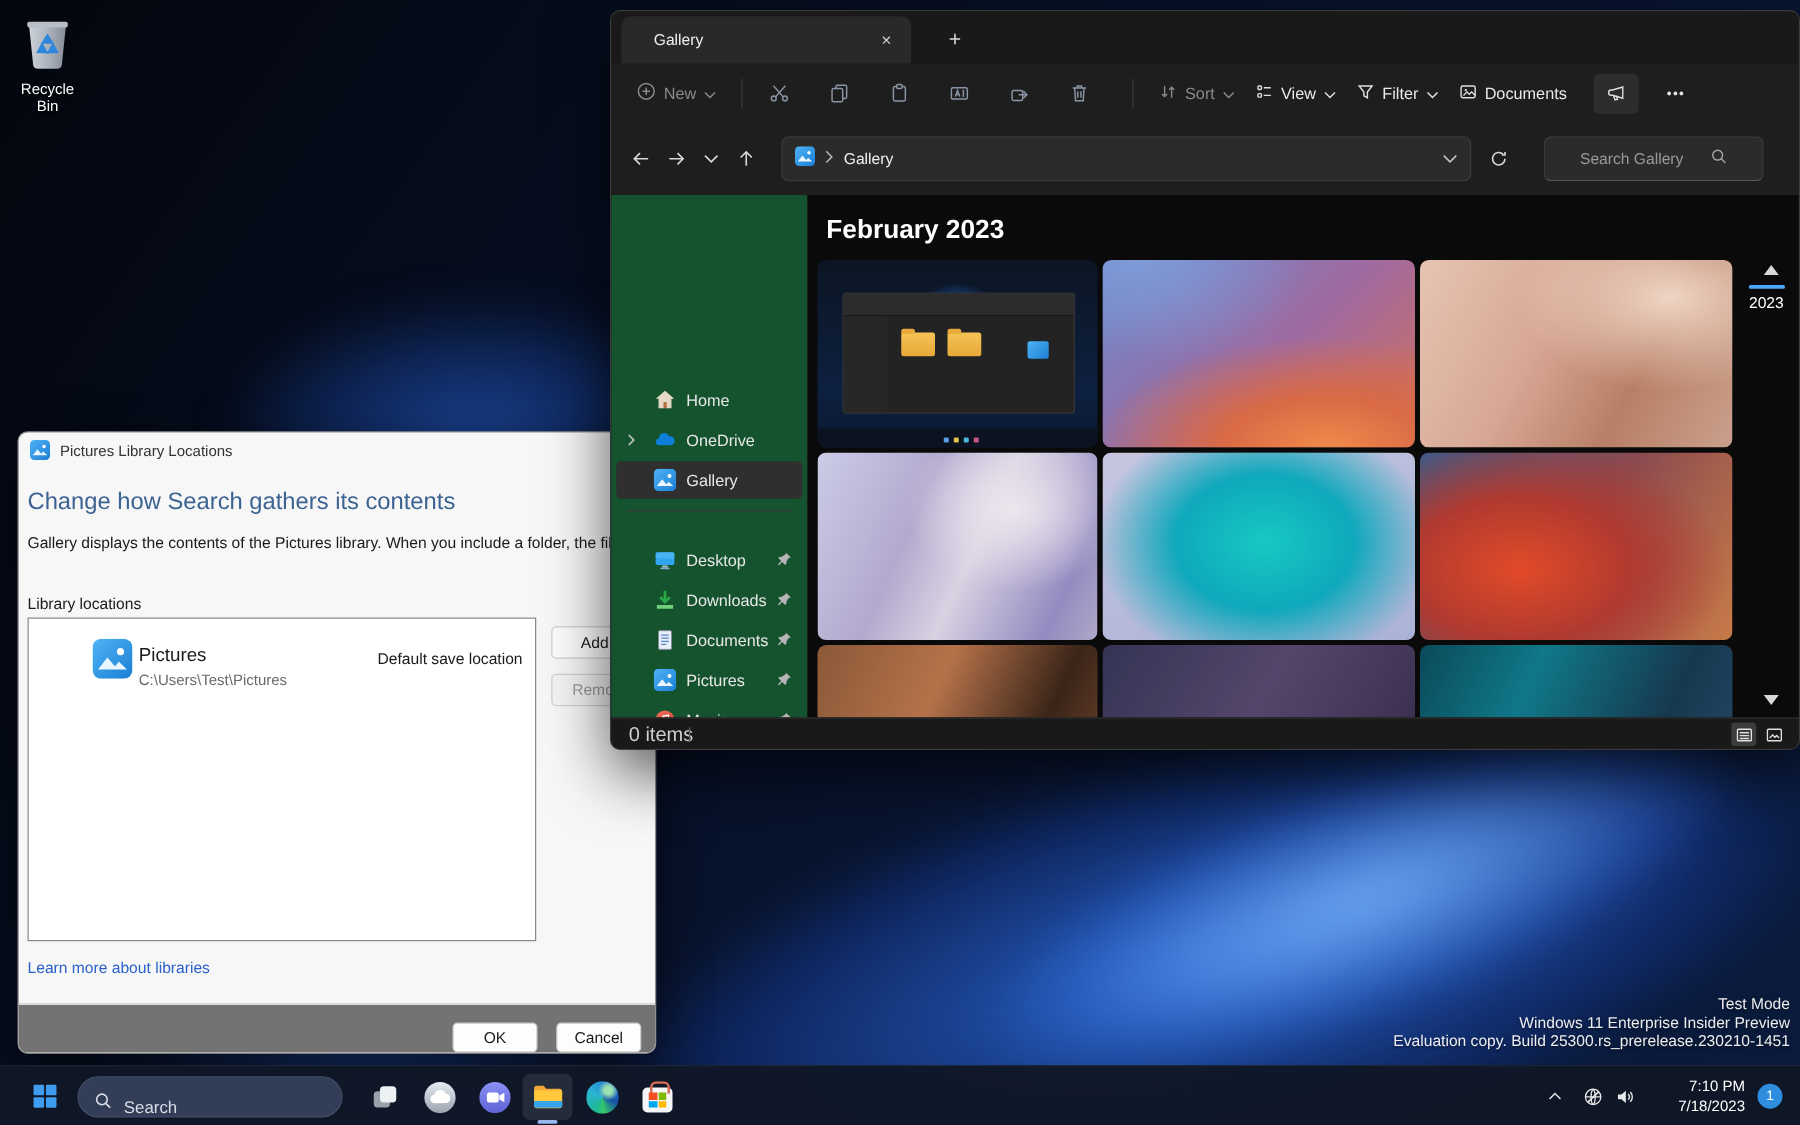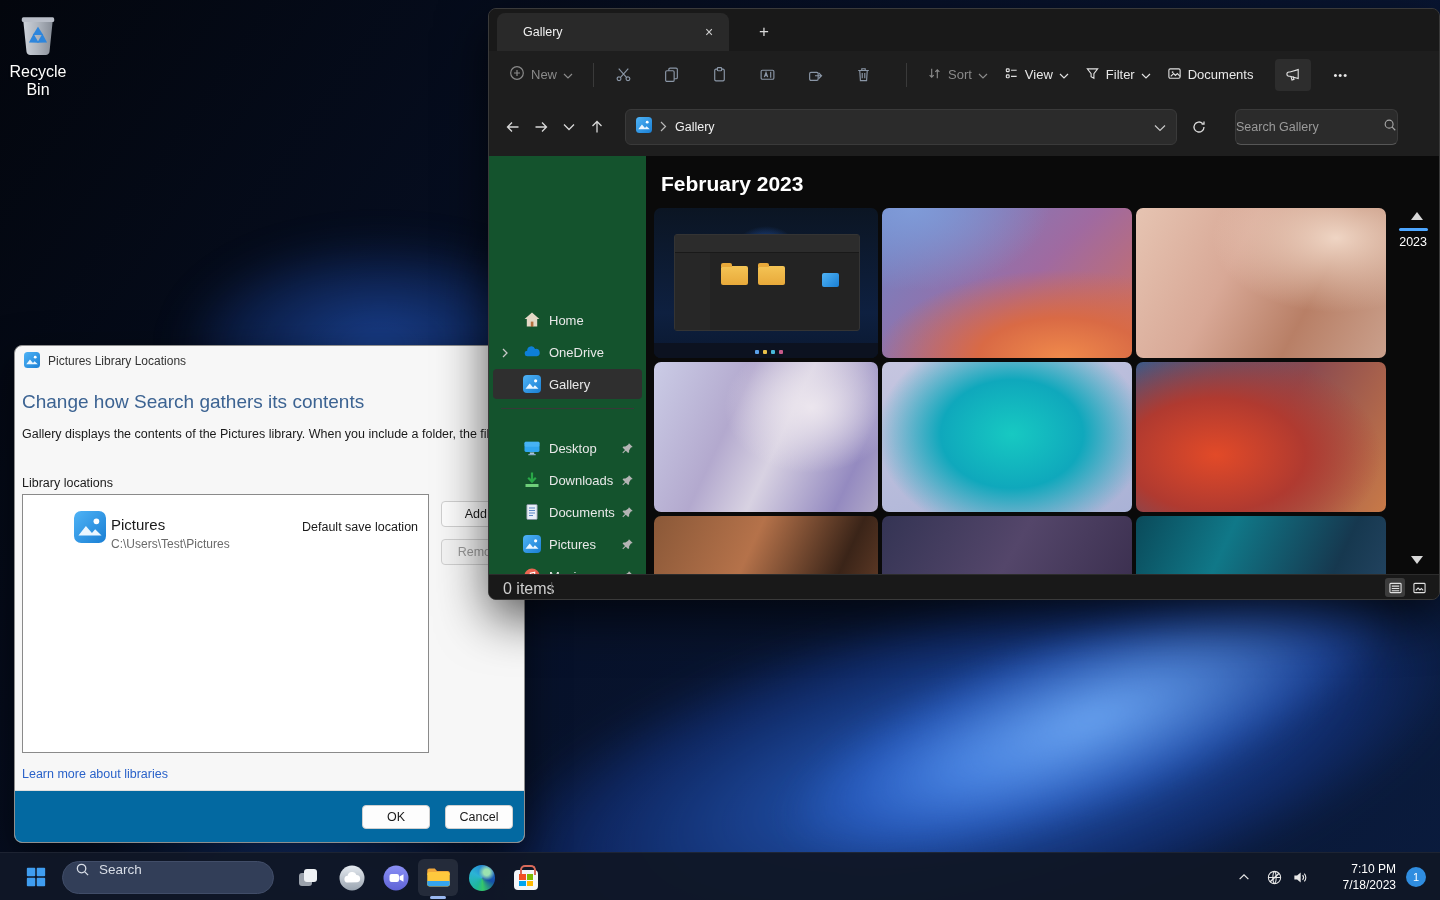--- a/index.html
+++ b/index.html
@@ -16,21 +16,21 @@
     background:radial-gradient(50% 42% at 50% 50%, rgba(120,180,255,.85), rgba(60,120,240,.3) 55%, transparent 72%);
     filter:blur(14px); }
   .wp3 { left:110px; top:170px; width:540px; height:280px;
     background:radial-gradient(50% 50% at 50% 62%, rgba(40,100,220,.6), rgba(30,80,190,.25) 55%, transparent 75%);
     filter:blur(18px); }
   .wp4 { left:-80px; top:640px; width:700px; height:360px; transform:rotate(18deg);
     background:radial-gradient(50% 40% at 50% 50%, rgba(35,95,210,.5), transparent 70%); filter:blur(20px); }
 
   
   .recycle { position:absolute; left:8px; top:10px; width:60px; text-align:center; }
-  .recycle .rb-label { margin-top:3px; font-size:16px; color:#fff; text-shadow:0 1px 2px rgba(0,0,0,.9); }
+  .recycle .rb-label { margin-top:3px; font-size:12px; color:#fff; text-shadow:0 1px 2px rgba(0,0,0,.9); }
 
   
   .watermark { position:absolute; right:8px; top:796px; text-align:right; color:rgba(255,255,255,.92);
     font-size:12.5px; line-height:15px; text-shadow:0 1px 2px rgba(0,0,0,.5); }
 
   
   .dialog { position:absolute; left:14px; top:345px; width:511px; height:498px; background:#f7f7f7;
     border:1px solid #8f8f8f; border-radius:8px; box-shadow:0 14px 40px rgba(0,0,0,.55); overflow:hidden;
     font-size:12.5px; color:#1a1a1a; }
   .dlg-titlebar { position:absolute; left:0; top:0; right:0; height:30px; display:flex; align-items:center; padding-left:9px; gap:8px; }
@@ -41,21 +41,21 @@
   .dlg-list { position:absolute; left:7px; top:148px; width:407px; height:259px; background:#fff; border:1px solid #8a8a8a; }
   .dlg-item-icon { position:absolute; left:51px; top:16px; }
   .dlg-item-name { position:absolute; left:88px; top:21px; font-size:15px; color:#1a1a1a; }
   .dlg-item-path { position:absolute; left:88px; top:42px; font-size:12px; color:#6a6a6a; }
   .dlg-item-badge { position:absolute; left:279px; top:25px; font-size:12.5px; color:#1a1a1a; }
   .dlg-btn { position:absolute; width:80px; height:26px; background:#fdfdfd; border:1px solid #d0d0d0;
     border-radius:4px; font-size:12.5px; color:#1a1a1a; display:flex; align-items:center; justify-content:center; }
   .dlg-btn.add { left:426px; top:155px; }
   .dlg-btn.remove { left:426px; top:193px; color:#9a9a9a; background:#f4f4f4; }
   .dlg-link { position:absolute; left:7px; top:421px; color:#2a62c9; }
-  .dlg-footer { position:absolute; left:0; right:0; bottom:0; height:52px; background:#0369a1; border-top:1px solid #dfdfdf; }
+  .dlg-footer { position:absolute; left:0; right:0; bottom:0; height:39px; background:#737373; border-top:1px solid #dfdfdf; }
   .dlg-footer .dlg-btn { top:14px; width:68px; height:24px; }
   .dlg-btn.ok { left:347px; }
   .dlg-btn.cancel { left:430px; }
 
   
   .explorer { position:absolute; left:488px; top:8px; width:952px; height:592px; background:#1e1e1e;
     border:1px solid #3a3a3a; border-radius:8px; box-shadow:0 18px 50px rgba(0,0,0,.65); overflow:hidden; color:#e8e8e8; }
   .tabstrip { position:absolute; left:0; top:0; right:0; height:42px; background:#191919; }
   .tab { position:absolute; left:8px; top:4px; width:232px; height:38px; background:#292929;
     border-radius:8px 8px 0 0; display:flex; align-items:center; padding:0 10px 0 26px; }
@@ -76,22 +76,22 @@
     align-items:center; justify-content:center; margin-left:14px; }
   .tb-more { margin-left:16px; color:#e8e8e8; font-size:11px; letter-spacing:1px; padding:6px; }
 
   .addressbar { position:absolute; left:0; top:89px; right:0; height:58px; background:#1e1e1e;
     display:flex; align-items:center; padding-left:10px; }
   .nav-btn { width:28px; height:28px; display:flex; align-items:center; justify-content:center; border-radius:4px; }
   .crumb-box { margin-left:14px; width:552px; height:36px; background:#2b2b2b; border:1px solid #3a3a3a;
     border-radius:6px; display:flex; align-items:center; padding:0 10px; gap:8px; }
   .crumb-label { font-size:12.5px; color:#f0f0f0; flex:1; }
   .refresh-btn { width:28px; height:28px; margin-left:8px; display:flex; align-items:center; justify-content:center; border-radius:4px; }
-  .search-box { margin-left:22px; width:163px; height:36px; background:#2b2b2b; border:1px solid #3a3a3a;
-    border-bottom-color:#565656; border-radius:6px; display:flex; align-items:center; padding:0 0; }
+  .search-box { margin-left:22px; width:176px; height:36px; background:#2b2b2b; border:1px solid #3a3a3a;
+    border-bottom-color:#565656; border-radius:6px; display:flex; align-items:center; padding:0 28px; }
   .search-ph { flex:1; font-size:12.5px; color:#9a9a9a; }
 
   .sidebar { position:absolute; left:0; top:147px; width:157px; bottom:25px; background:#14532d; overflow:hidden; }
   .side-row { position:absolute; left:4px; right:4px; height:30px; border-radius:4px; }
   .side-row.selected { background:#2f2f2f; }
   .s-chev { position:absolute; left:6px; top:8px; }
   .s-icon { position:absolute; left:30px; top:6px; width:18px; height:18px; }
   .s-label { position:absolute; left:56px; top:8px; font-size:13px; color:#e8e8e8; }
   .s-pin { position:absolute; right:8px; top:8px; }
   .side-sep { position:absolute; left:12px; right:12px; height:1px; background:#383838; }
@@ -155,21 +155,21 @@
   
   .tooltip { position:absolute; left:1122px; top:12px; width:318px; background:#2b2b2b; border:1px solid #575757;
     color:#f0f0f0; font-size:12.5px; line-height:16px; padding:6px 10px; box-shadow:0 4px 12px rgba(0,0,0,.5); }
 
   
   .taskbar { position:absolute; left:0; top:852px; width:1440px; height:48px; background:rgba(16,23,38,.96);
     border-top:1px solid rgba(255,255,255,.06); }
   .tk-start { position:absolute; left:16px; top:8px; width:40px; height:32px; display:flex; align-items:center;
     justify-content:center; border-radius:4px; }
   .tk-search { position:absolute; left:62px; top:8px; width:212px; height:33px; background:#323e58;
-    border:1px solid #414d68; border-radius:17px; display:flex; align-items:flex-start; padding:0 12px; gap:9px; }
+    border:1px solid #414d68; border-radius:17px; display:flex; align-items:flex-end; padding:0 12px; gap:9px; }
   .tk-search-label { font-size:13.5px; color:#d8dde6; }
   .tk-app { position:absolute; top:6px; width:40px; height:37px; display:flex; align-items:center;
     justify-content:center; border-radius:6px; }
   .tk-app.active { background:rgba(255,255,255,.09); }
   .tk-app.active::after { content:""; position:absolute; bottom:-3px; left:12px; width:16px; height:3px;
     border-radius:2px; background:#9ab8f0; }
   .edge-icon { width:26px; height:26px; border-radius:50%;
     background:radial-gradient(circle at 68% 28%, #9be2b0 0 12%, transparent 32%),
       conic-gradient(from 210deg, #1fb89a, #2bb3d6 25%, #2271d1 52%, #1550a8 72%, #35c76a 90%, #1fb89a); }
   .store-icon { position:relative; width:24px; height:20px; margin-top:5px; background:#f4f6f8; border-radius:4px; }
@@ -211,20 +211,25 @@
         <g fill="#2e86dd" transform="translate(20,26)">
           <path d="M0 -10 L5 -2 L-5 -2 Z"></path>
           <path d="M0 -10 L5 -2 L-5 -2 Z" transform="rotate(120)"></path>
           <path d="M0 -10 L5 -2 L-5 -2 Z" transform="rotate(240)"></path>
         </g>
       </svg>
     </span>
     <div class="rb-label">Recycle Bin</div>
   </div>
 
+  <div class="watermark">
+    <div>Test Mode</div>
+    <div>Windows 11 Enterprise Insider Preview</div>
+    <div>Evaluation copy. Build 25300.rs_prerelease.230210-1451</div>
+  </div>
 
   <div class="dialog">
     <div class="dlg-titlebar">
       <span>
         <svg width="16" height="16" viewBox="0 0 18 18">
           <defs>
               <linearGradient id="pg1" x1="0" y1="0" x2="1" y2="1">
             <stop offset="0" stop-color="#4fb3f6"></stop>
                 <stop offset="1" stop-color="#1a7fd4"></stop>
           </linearGradient>

